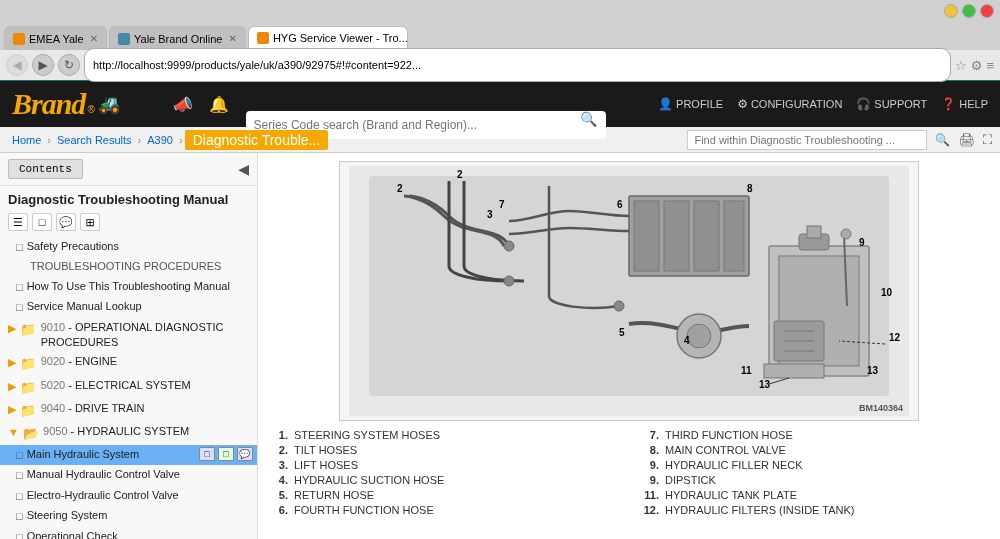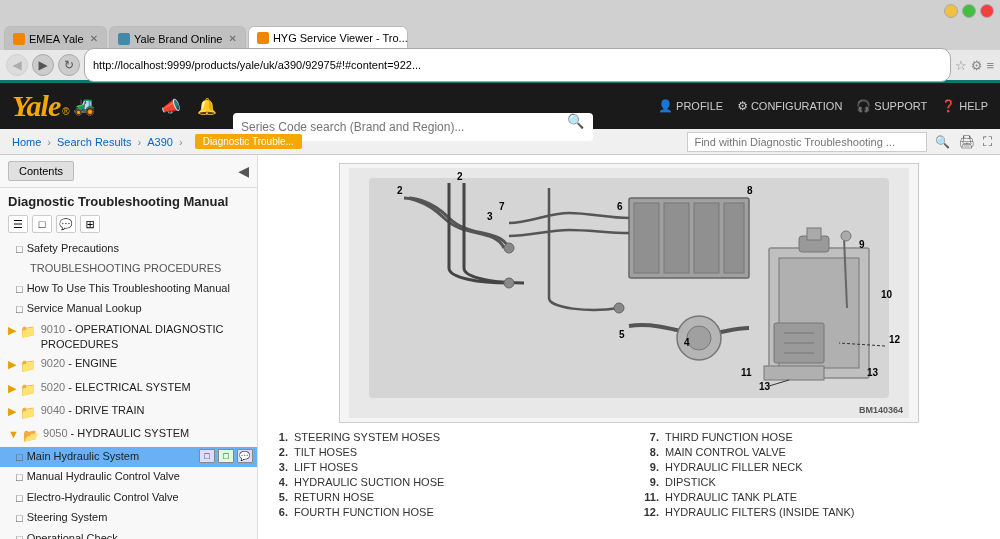--- a/index.html
+++ b/index.html
@@ -1,19 +1,19 @@
 <!DOCTYPE html>
 <html><head>
   <meta charset="utf-8">
   <style>
     * { margin: 0; padding: 0; box-sizing: border-box; }
     body { font-family: Arial, sans-serif; font-size: 12px; background: #fff; width: 1000px; height: 539px; overflow: hidden; }
 
     
-    .browser-chrome { background: #4c1d95; border-bottom: 3px solid #0f766e; }
+    .browser-chrome { background: #4c1d95; border-bottom: 1px solid #0f766e; }
     .title-bar { display: flex; align-items: center; justify-content: flex-end; padding: 2px 6px; height: 22px; background: #d0d0d0; }
     .title-bar-btn { width: 14px; height: 14px; border-radius: 50%; margin-left: 4px; border: 1px solid #aaa; cursor: pointer; display: inline-block; }
     .title-bar-btn.minimize { background: #f0c040; }
     .title-bar-btn.maximize { background: #40c040; }
     .title-bar-btn.close { background: #f04040; }
 
     .tab-bar { display: flex; align-items: flex-end; height: 28px; background: #d0d0d0; padding-left: 4px; }
     .browser-tab { display: flex; align-items: center; height: 24px; padding: 0 8px; border-radius: 6px 6px 0 0; font-size: 11px; cursor: pointer; border: 1px solid #bbb; border-bottom: none; margin-right: 2px; max-width: 160px; overflow: hidden; white-space: nowrap; }
     .browser-tab.active { background: #fff; border-bottom: 1px solid #fff; }
     .browser-tab.inactive { background: #c0c0c0; }
@@ -41,35 +41,35 @@
     .search-input { border: none; outline: none; font-size: 12px; flex: 1; color: #888; }
     .search-btn { font-size: 14px; color: #555; cursor: pointer; }
     .header-nav { display: flex; gap: 14px; align-items: center; }
     .header-nav-item { color: #ccc; font-size: 11px; cursor: pointer; display: flex; align-items: center; gap: 3px; }
     .header-nav-item .nav-icon { font-size: 12px; }
 
     
     .breadcrumb-bar { background: #f0f0f0; height: 26px; display: flex; align-items: center; padding: 0 8px; gap: 0; border-bottom: 1px solid #ccc; }
     .breadcrumb-item { display: flex; align-items: center; cursor: pointer; }
     .breadcrumb-link { color: #0066cc; font-size: 11px; text-decoration: none; padding: 0 4px; }
-    .breadcrumb-current { background: #f5a800; color: #fff; font-size: 10px; padding: 2px 8px; border-radius: 2px; margin-left: 10px; }
+    .breadcrumb-current { background: #f5a800; color: #fff; font-size: 14px; padding: 2px 8px; border-radius: 2px; }
     .breadcrumb-arrow { color: #888; font-size: 11px; margin: 0 2px; }
     .breadcrumb-right { margin-left: auto; display: flex; align-items: center; gap: 8px; }
     .find-input { border: 1px solid #ccc; height: 20px; padding: 0 6px; font-size: 11px; width: 240px; color: #888; background: #fff; }
     .find-icon { font-size: 12px; color: #555; cursor: pointer; }
     .print-icon { font-size: 13px; color: #555; cursor: pointer; }
     .expand-icon { font-size: 13px; color: #555; cursor: pointer; }
 
     
     .main-area { display: flex; height: 420px; }
 
     
     .sidebar { width: 258px; min-width: 258px; background: #f8f8f8; border-right: 1px solid #ddd; display: flex; flex-direction: column; overflow: hidden; }
     .sidebar-header { padding: 6px 8px; border-bottom: 1px solid #ddd; display: flex; align-items: center; justify-content: space-between; }
-    .contents-tab { background: #e0e0e0; border: 1px solid #bbb; padding: 3px 10px; font-size: 11px; cursor: pointer; border-radius: 2px; }
+    .contents-tab { background: #e0e0e0; border: 1px solid #bbb; padding: 3px 10px; font-size: 11px; cursor: pointer; border-radius: 2px; font-family: Liberation Mono, monospace; }
     .sidebar-collapse { cursor: pointer; font-size: 14px; color: #555; }
     .sidebar-title { font-size: 13px; font-weight: bold; color: #222; padding: 6px 8px 4px 8px; }
     .sidebar-toolbar { display: flex; gap: 4px; padding: 2px 8px 6px 8px; }
     .sidebar-tool-btn { width: 20px; height: 18px; border: 1px solid #ccc; background: #fff; cursor: pointer; display: flex; align-items: center; justify-content: center; font-size: 11px; border-radius: 2px; }
     .sidebar-scroll { flex: 1; overflow-y: auto; overflow-x: hidden; }
     .sidebar-scroll::-webkit-scrollbar { width: 8px; }
     .sidebar-scroll::-webkit-scrollbar-track { background: #f0f0f0; }
     .sidebar-scroll::-webkit-scrollbar-thumb { background: #bbb; border-radius: 4px; }
 
     .tree-item { display: flex; align-items: flex-start; padding: 2px 4px 2px 8px; cursor: pointer; font-size: 11px; color: #222; line-height: 1.4; }
@@ -137,21 +137,21 @@
     <div class="address-right-icons">
       <span class="star-icon">☆</span>
       <span class="star-icon">⚙</span>
       <span class="star-icon">≡</span>
     </div>
   </div>
 </div>
 
 <div class="app-header">
   <div class="yale-logo">
-    <span class="yale-logo-text">Yale</span>
+    <span class="yale-logo-text">Brand</span>
     <span class="yale-logo-sub">®</span>
     <span class="yale-forklift">🚜</span>
   </div>
   <div class="header-center">
     <span class="header-icon-btn">📣</span>
     <span class="header-icon-btn">🔔</span>
     <div class="search-bar">
       <input class="search-input" type="text" placeholder="Series Code search (Brand and Region)..." style="">
       <span class="search-btn">🔍</span>
     </div>

